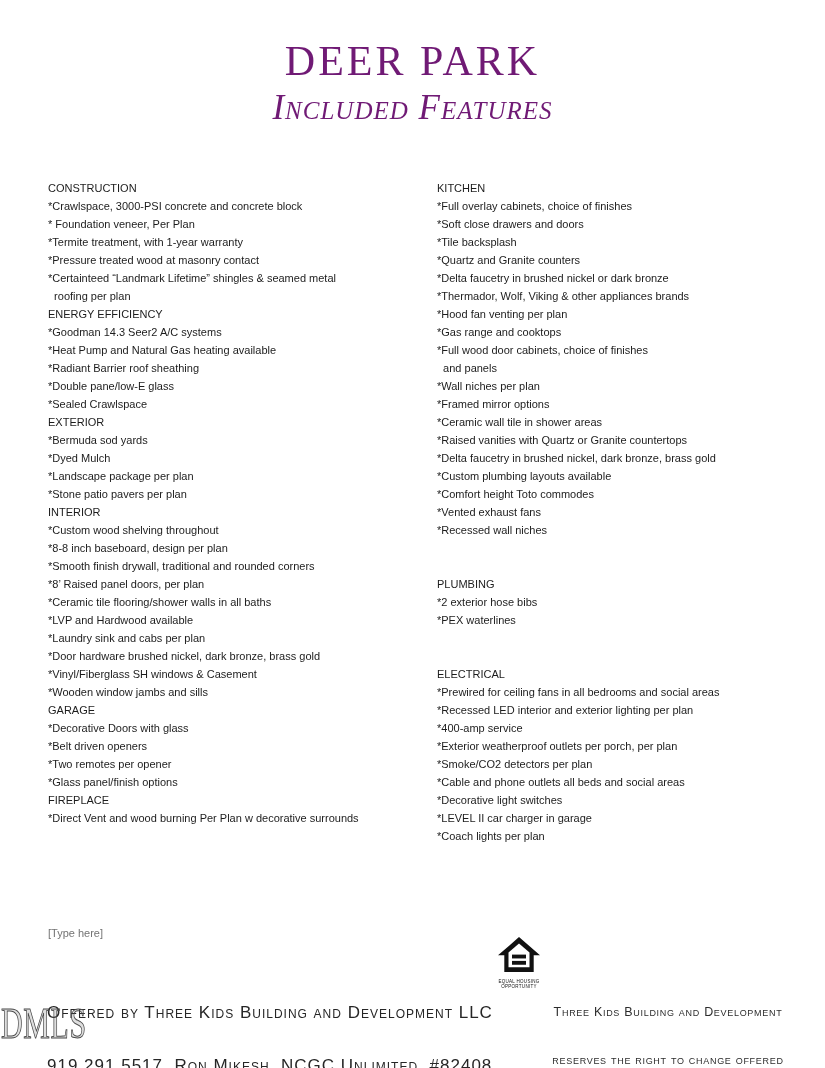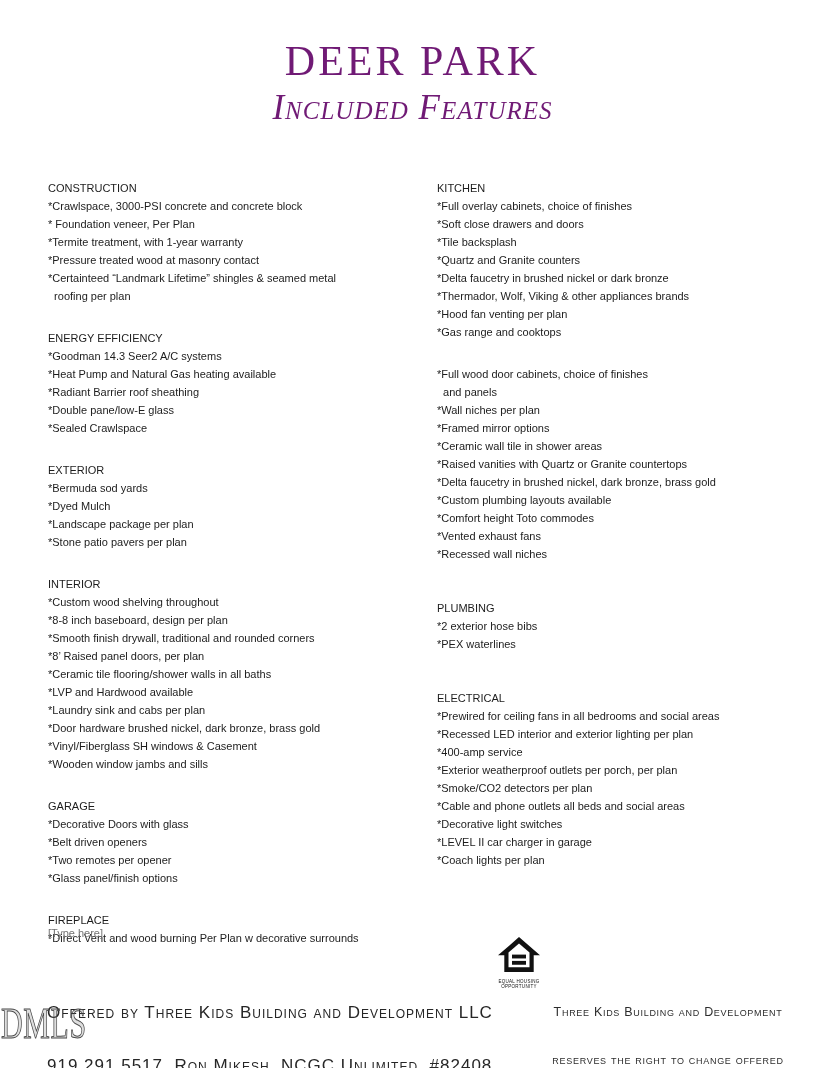--- a/index.html
+++ b/index.html
@@ -27,21 +27,21 @@
     line-height: 48px; white-space: pre; font-style: italic;
   }
   
   .columns {
     position: absolute; top: 179px; left: 48px;
     display: flex; align-items: flex-start;
     font-size: 11px; line-height: 18px; color: #1c1c1c;
   }
   .col-left  { width: 389px; }
   .col-right { width: 380px; }
-  .sect { margin-top: 24px; }
+  .sect { margin-top: 0; }
   .col-left  .sect:first-of-type,
   .col-right .sect:first-of-type { margin-top: 0; }
   .col-right .sect:nth-of-type(3),
   .col-right .sect:nth-of-type(4) { margin-top: 36px; }
   .sect-head, .sect-line { white-space: pre; }
   
   .type-here {
     position: absolute; left: 48px; top: 927px;
     font-size: 11px; color: #737373; white-space: pre;
   }

